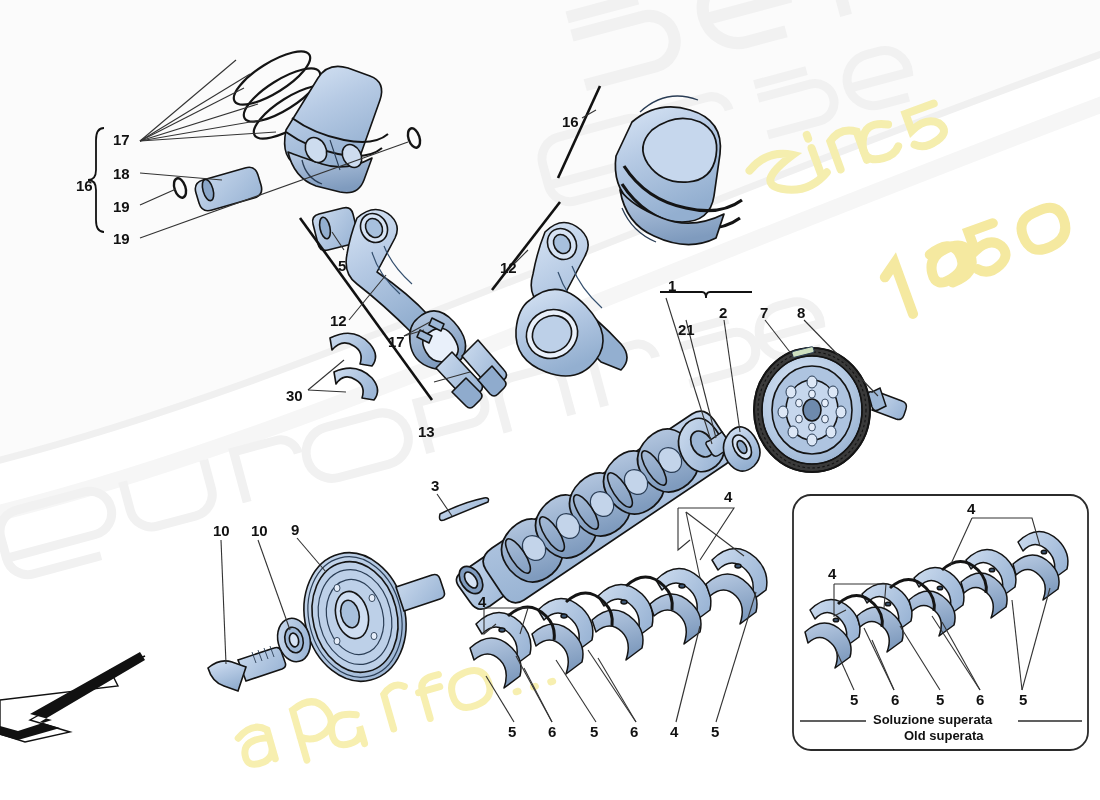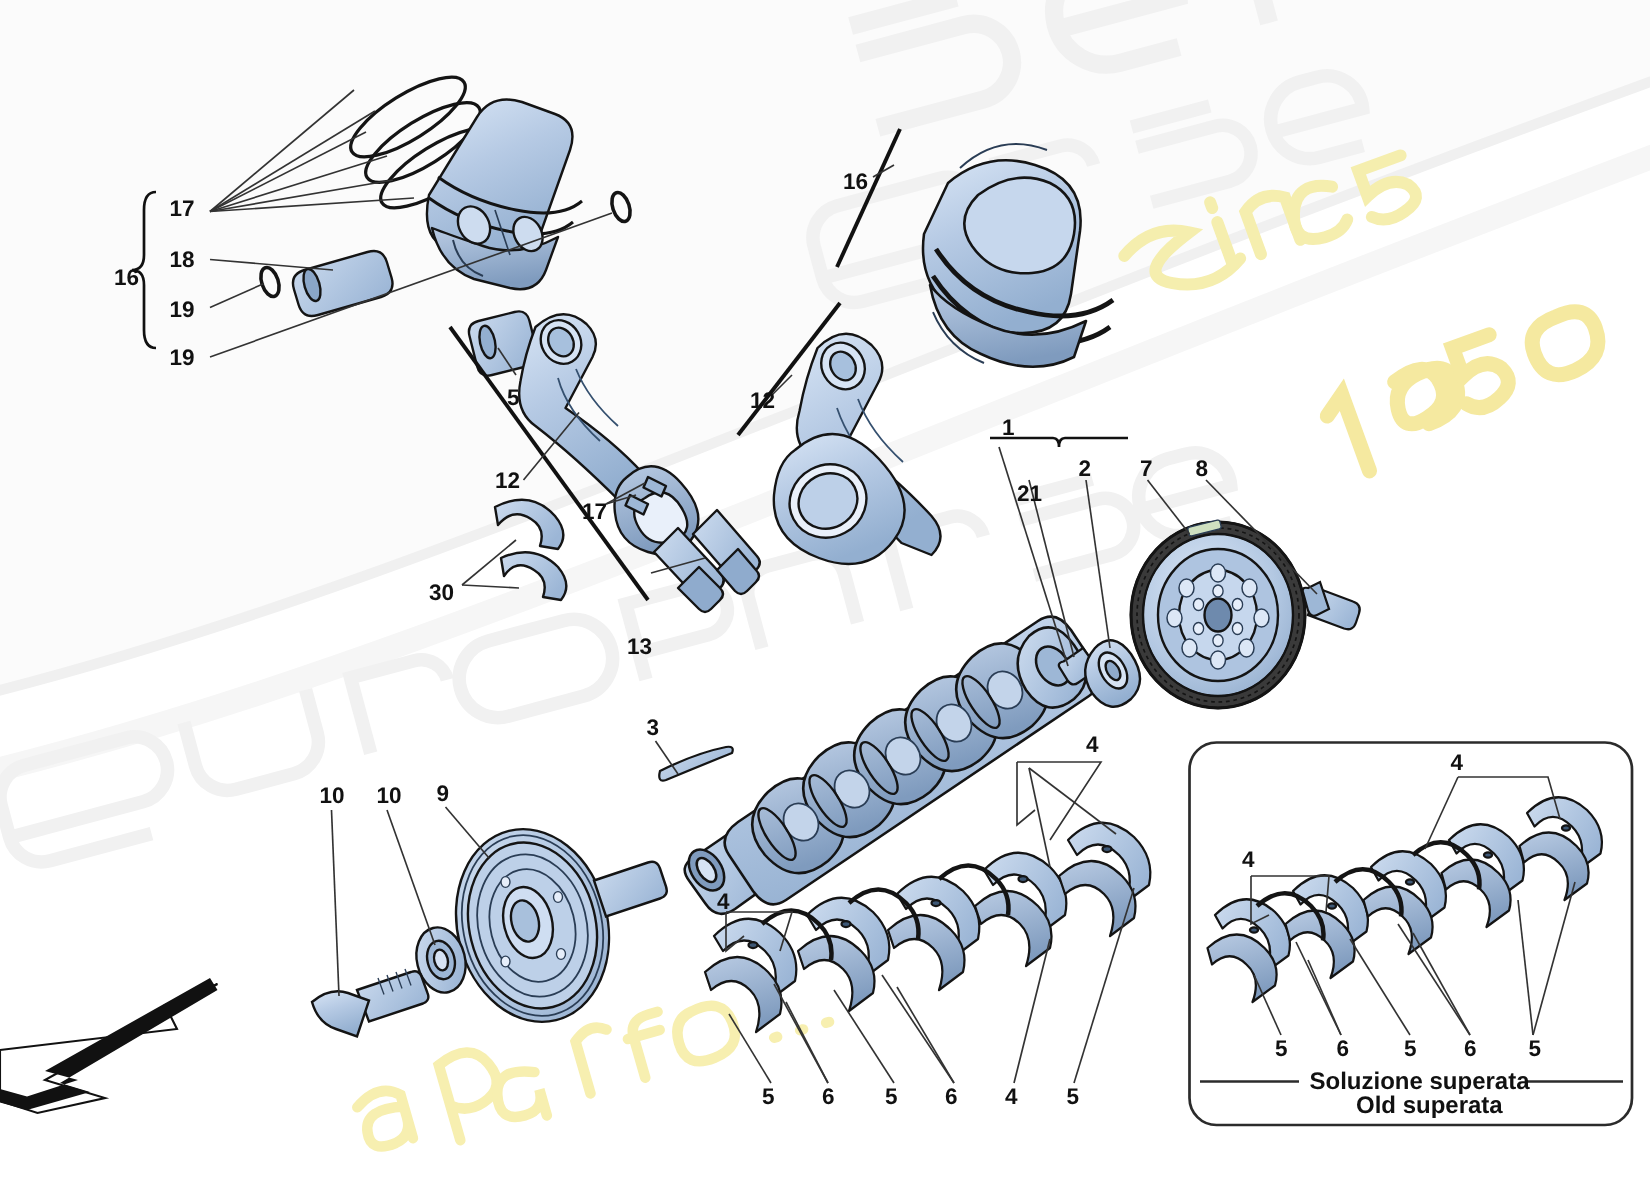--- a/index.html
+++ b/index.html
@@ -1,20 +1,20 @@
 <!DOCTYPE html>
 <html><head>
 <meta charset="utf-8">
 <style>
   html,body{margin:0;padding:0;background:#fff;}
   body{font-family:"Liberation Sans",sans-serif;}
   #stage{position:relative;width:1100px;height:800px;background:#ffffff;overflow:hidden;}
   #stage svg{position:absolute;left:0;top:0;}
   .lbl{position:absolute;font-family:"Liberation Sans",sans-serif;font-weight:bold;font-size:15px;color:#111;line-height:1;white-space:nowrap;}
-  .cap{position:absolute;font-family:"Liberation Sans",sans-serif;font-weight:bold;font-size:16px;color:#111;text-align:center;line-height:1.15;white-space:nowrap;}
+  .cap{position:absolute;font-family:"Liberation Sans",sans-serif;font-weight:bold;font-size:13px;color:#111;text-align:center;line-height:1.15;white-space:nowrap;}
 </style>
 </head>
 <body>
 
 <div id="stage">
 
 <svg width="1100" height="800" viewBox="0 0 1100 800">
   <defs>
     <linearGradient id="metal" x1="0" y1="0" x2="0.4" y2="1">
       <stop offset="0" stop-color="#d8e5f5"></stop>

